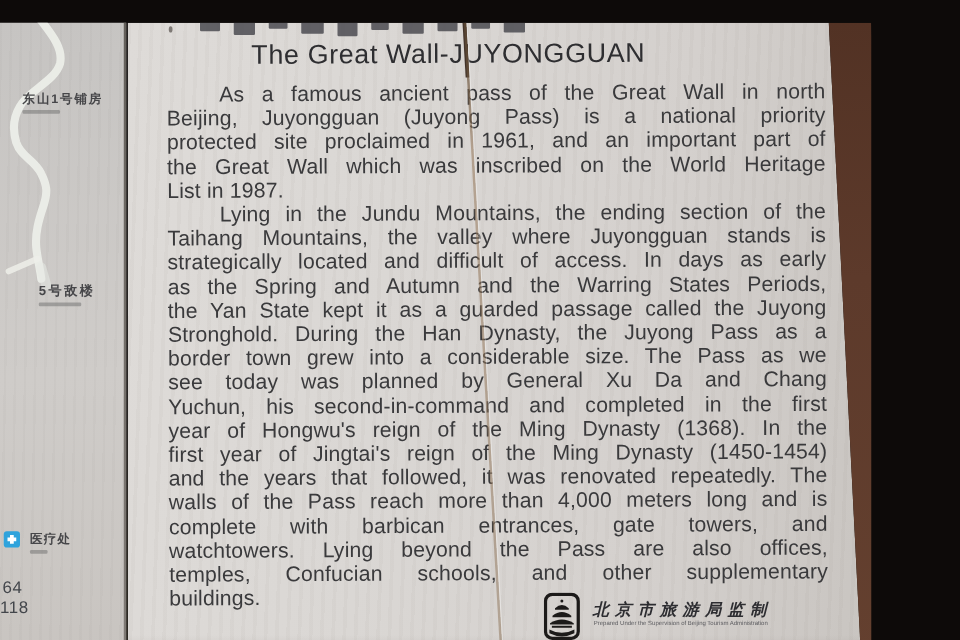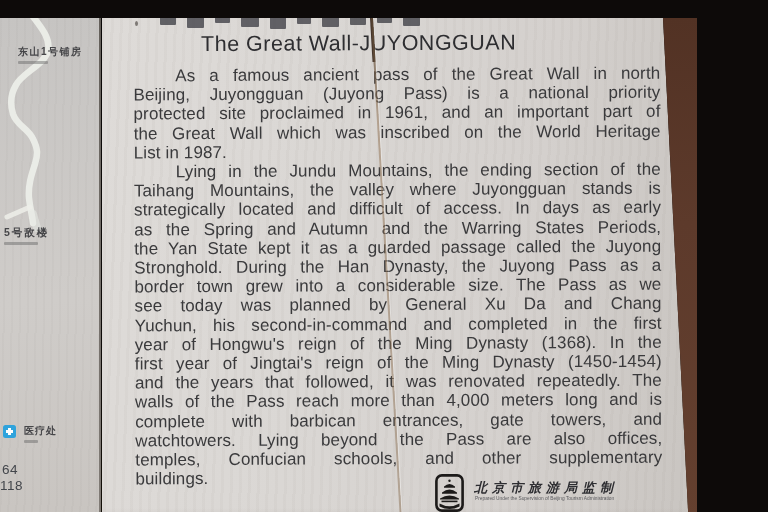--- a/index.html
+++ b/index.html
@@ -70,23 +70,23 @@
   .map{position:absolute;left:0;top:0;width:101px;height:512px;
     background:
       repeating-linear-gradient(91deg,rgba(110,105,100,.04) 0 2px,rgba(255,255,255,0) 2px 8px),
       linear-gradient(175deg,#c6c4c2,#cfccc9 55%,#c8c4c0);}
   .panel-seam{position:absolute;left:99px;top:0;width:2px;height:512px;
     background:linear-gradient(rgba(75,70,64,.8),rgba(90,84,78,.65));}
   .wallpath{position:absolute;left:0;top:0;}
   .mlabel{position:absolute;color:#464649;font-weight:700;white-space:nowrap;}
   .mlabel .zh{display:block;}
   .sub{display:block;height:3px;margin-top:2px;background:rgba(100,100,100,.45);border-radius:1px;}
-  .l1{left:18px;top:27px;font-size:10px;letter-spacing:1.5px;}
+  .l1{left:18px;top:54px;font-size:10px;letter-spacing:1.5px;}
   .l1 .sub{width:30px;}
-  .l2{left:4px;top:208px;font-size:10.5px;letter-spacing:2px;}
+  .l2{left:31px;top:208px;font-size:10.5px;letter-spacing:2px;}
   .l2 .sub{width:34px;}
   .l3{left:24px;top:406px;font-size:10px;letter-spacing:1px;}
   .l3 .sub{width:14px;}
   .micon{position:absolute;left:3px;top:407px;width:13px;height:13px;border-radius:2.5px;
     background:#2fa3dc;}
   .micon:before{content:"";position:absolute;left:2.75px;top:5.25px;width:7.5px;height:2.5px;background:#fff;}
   .micon:after{content:"";position:absolute;left:5.25px;top:2.75px;width:2.5px;height:7.5px;background:#fff;}
   .mnum{position:absolute;font-size:13.5px;font-weight:500;color:#43464b;letter-spacing:.5px;}
   .n1{left:2px;top:444px;}
   .n2{left:0;top:460px;}

